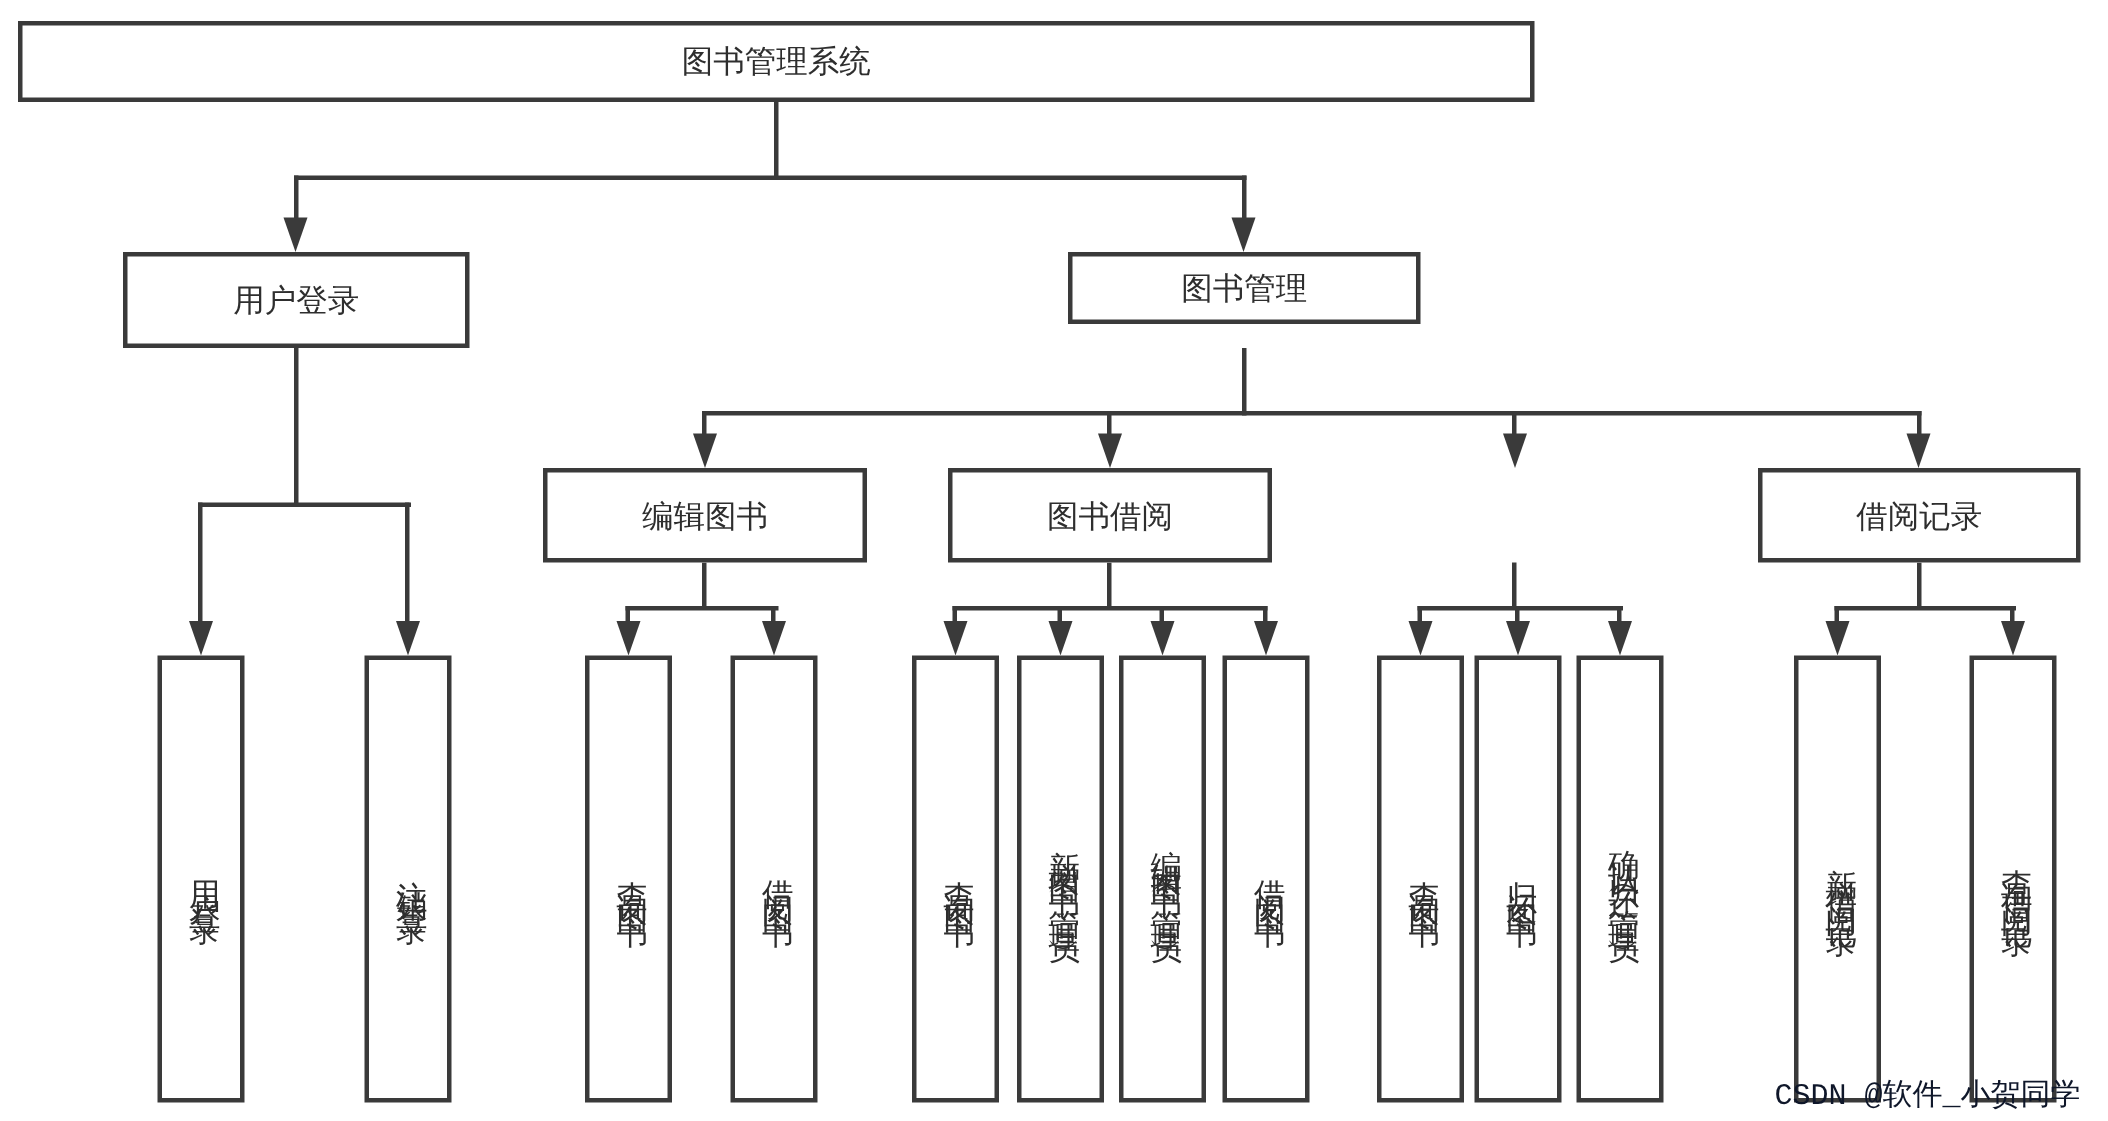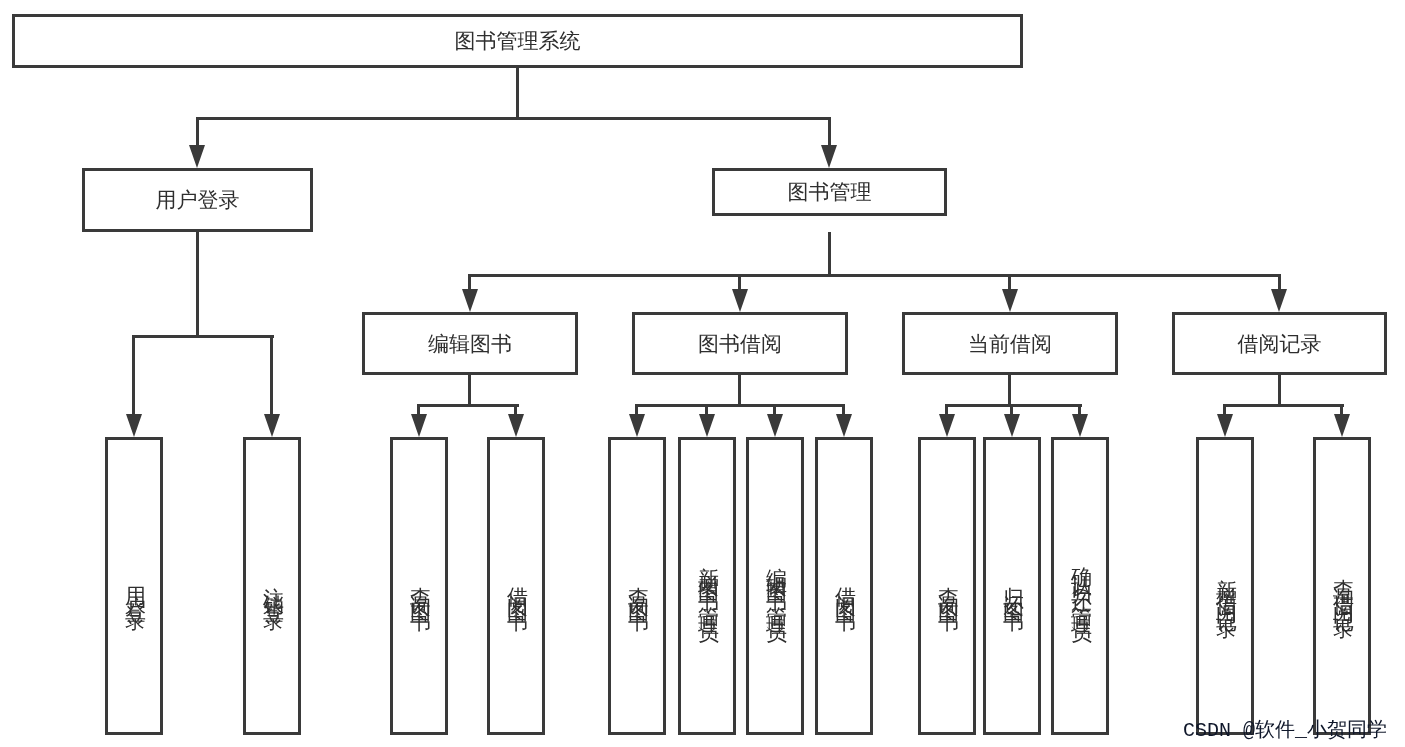--- a/index.html
+++ b/index.html
@@ -93,23 +93,20 @@
   <div class="arrow" style="left:1002px; top:289px;"></div>
   <div class="vline" style="left:1278px; top:274px; height:18px;"></div>
   <div class="arrow" style="left:1271px; top:289px;"></div>
 
   <div class="box" style="left:362px; top:312px; width:216px; height:63px;">
     <span class="lbl">编辑图书</span>
   </div>
   <div class="box" style="left:632px; top:312px; width:216px; height:63px;">
     <span class="lbl">图书借阅</span>
   </div>
-  <div class="box" style="left:902px; top:312px; width:216px; height:63px;">
-    <span class="lbl">当前借阅</span>
-  </div>
   <div class="box" style="left:1172px; top:312px; width:215px; height:63px;">
     <span class="lbl">借阅记录</span>
   </div>
 
   <div class="vline" style="left:468px; top:375px; height:31px;"></div>
   <div class="hline" style="left:417px; top:404px; width:102px;"></div>
   <div class="vline" style="left:417px; top:404px; height:12px;"></div>
   <div class="arrow" style="left:411px; top:414px;"></div>
   <div class="vline" style="left:514px; top:404px; height:12px;"></div>
   <div class="arrow" style="left:508px; top:414px;"></div>

